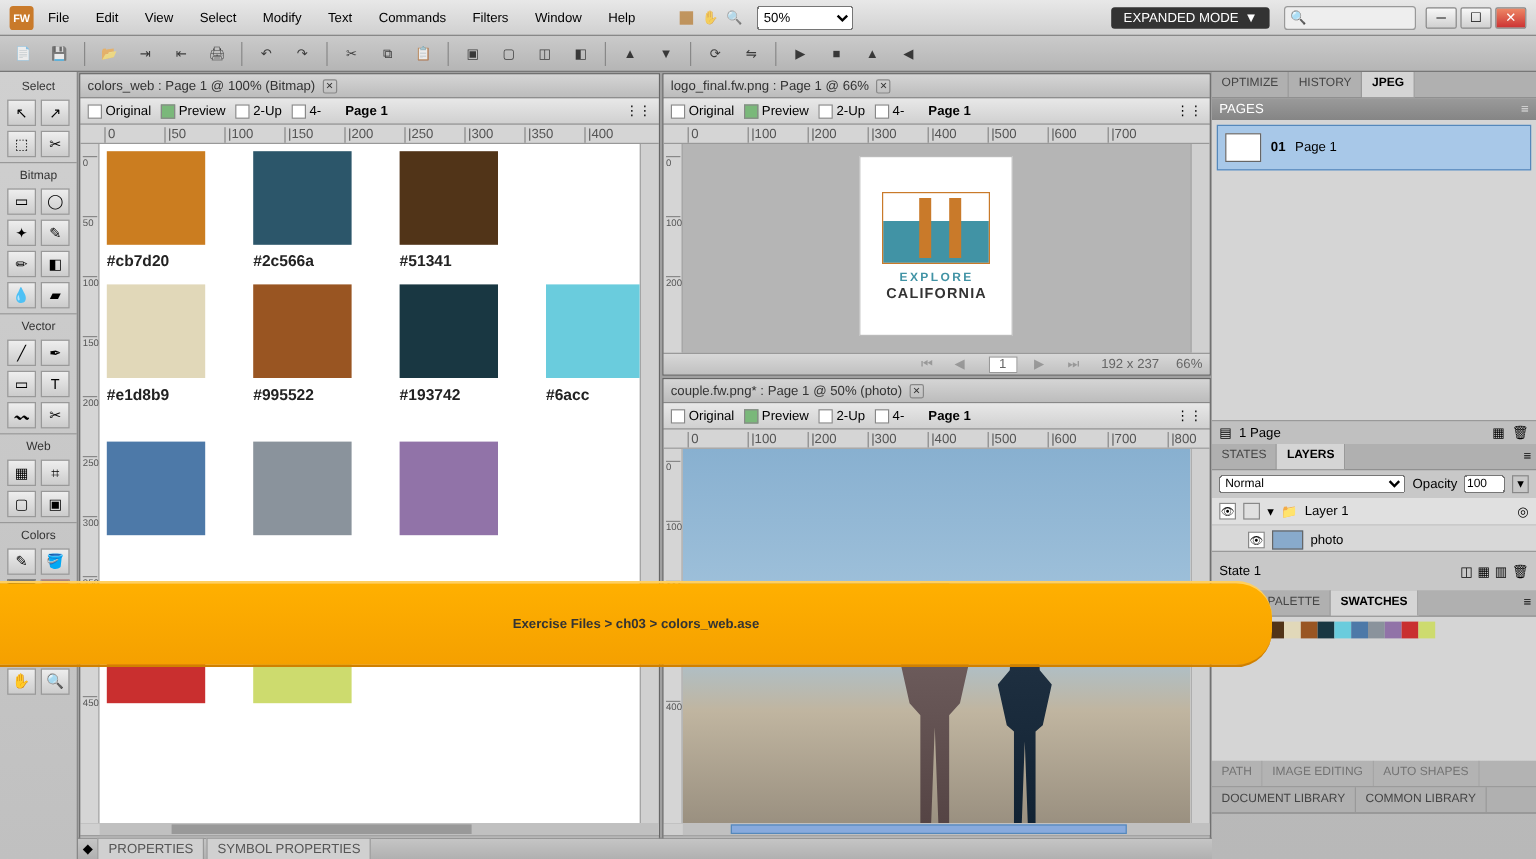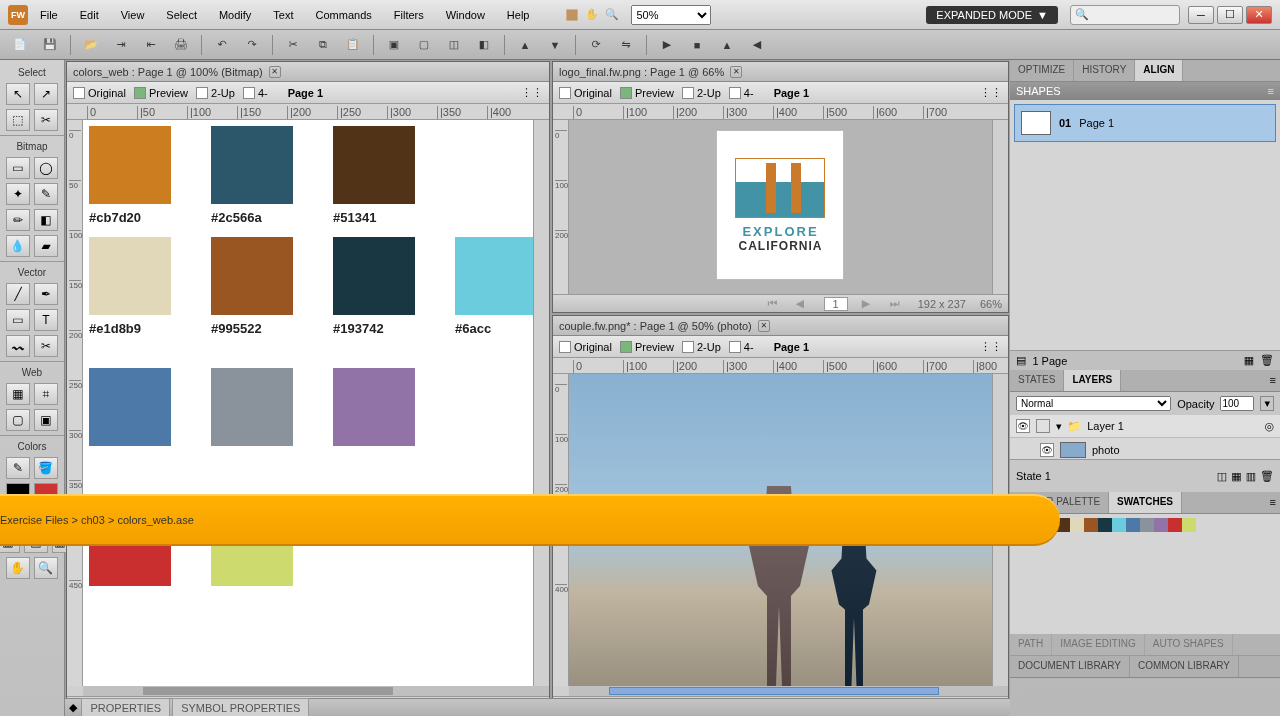--- a/index.html
+++ b/index.html
@@ -63,26 +63,26 @@
 .pagethumb .th{width:30px;height:24px;background:#fff;border:1px solid #666;}
 .pagethumb .num{font-weight:bold;}
 .layerrow{display:flex;align-items:center;gap:6px;padding:4px 6px;border-bottom:1px solid #bbb;background:#e0e0e0;}
 .layerrow .eye{width:14px;height:14px;border:1px solid #888;background:#fff;display:flex;align-items:center;justify-content:center;font-size:9px;}
 .opac{display:flex;align-items:center;gap:6px;padding:4px 6px;background:#c8c8c8;}
 .opac select{flex:1;font-size:10px;}
 .opac input{width:34px;font-size:10px;}
 .swatchbar{display:flex;padding:4px;gap:0;}
 .swatchbar .s{width:14px;height:14px;}
 .caption{position:absolute;left:0;top:490px;height:60px;width:1060px;display:flex;align-items:center;}
-.caption .bar{background:linear-gradient(#ffb000,#f5a000);flex:1;height:52px;display:flex;align-items:center;font-size:26px;color:#333;font-family:Georgia,serif;border-top:2px solid #ffd060;border-bottom:2px solid #d08000;border-radius:0 30px 30px 0;}
+.caption .bar{background:linear-gradient(#ffb000,#f5a000);flex:1;height:72px;display:flex;align-items:center;justify-content:center;font-size:26px;color:#333;font-family:Georgia,serif;border-top:2px solid #ffd060;border-bottom:2px solid #d08000;border-radius:0 30px 30px 0;font-weight:bold;}
 .logo-canvas{position:absolute;left:50%;top:10px;transform:translateX(-50%);width:128px;height:150px;background:#fff;border:1px solid #bbb;display:flex;flex-direction:column;align-items:center;justify-content:center;padding:6px;}
 .bridge{width:90px;height:60px;background:linear-gradient(180deg,#fff 40%,#4193a5 40%);position:relative;border:1px solid #c97a2a;}
 .bridge::before{content:"";position:absolute;left:30px;top:4px;width:10px;height:50px;background:#c97a2a;}
 .bridge::after{content:"";position:absolute;left:55px;top:4px;width:10px;height:50px;background:#c97a2a;}
-.explore{font-size:13px;letter-spacing:2px;color:#4193a5;margin-top:6px;font-weight:bold;}
+.explore{font-size:10px;letter-spacing:2px;color:#4193a5;margin-top:6px;font-weight:bold;}
 .cali{font-size:12px;font-weight:900;color:#333;letter-spacing:1px;}
 .photo{position:absolute;inset:0;background:linear-gradient(180deg,#88b0d0 0%,#a5c5dd 50%,#c0b5a0 70%,#9a9080 100%);}
 .person{position:absolute;bottom:0;width:60px;height:200px;}
 .person.a{left:180px;background:linear-gradient(#766,#544);clip-path:polygon(30% 0,70% 0,75% 25%,100% 30%,85% 50%,70% 55%,70% 100%,55% 100%,50% 60%,45% 100%,30% 100%,30% 55%,15% 50%,0 30%,25% 25%);}
 .person.b{left:260px;height:170px;width:50px;background:linear-gradient(#234,#123);clip-path:polygon(30% 0,70% 0,75% 25%,95% 32%,80% 52%,68% 55%,68% 100%,55% 100%,50% 60%,45% 100%,32% 100%,32% 55%,20% 52%,5% 32%,25% 25%);}
 .bottombar{position:absolute;bottom:0;left:65px;right:270px;height:18px;background:linear-gradient(#c5c5c5,#b0b0b0);display:flex;align-items:center;font-size:10px;border-top:1px solid #888;}
 .bottombar .btab{padding:3px 8px;background:#d0d0d0;border:1px solid #999;margin-right:2px;color:#555;}
 svg{width:14px;height:14px;}
 </style>
 </head>
@@ -505,24 +505,24 @@
           </div>
         </div>
       </div>
     </div>
   </div>
 
   <div class="panels">
     <div class="ptabs">
       <div class="ptab">OPTIMIZE</div>
       <div class="ptab">HISTORY</div>
-      <div class="ptab active">ALIGN</div>
+      <div class="ptab active">JPEG</div>
     </div>
     <div class="phead">
-        <span>SHAPES</span>
+        <span>PAGES</span>
         <span class="opts">≡</span>
       </div>
     <div class="pbody" style="height:250px">
       <div class="pagethumb">
         <div class="th"></div>
         <span class="num">01</span>
         <span>Page 1</span>
       </div>
     </div>
     <div class="pbody" style="height:20px;background:#c0c0c0;display:flex;align-items:center;padding:0 6px;gap:6px;border-top:1px solid #999">

